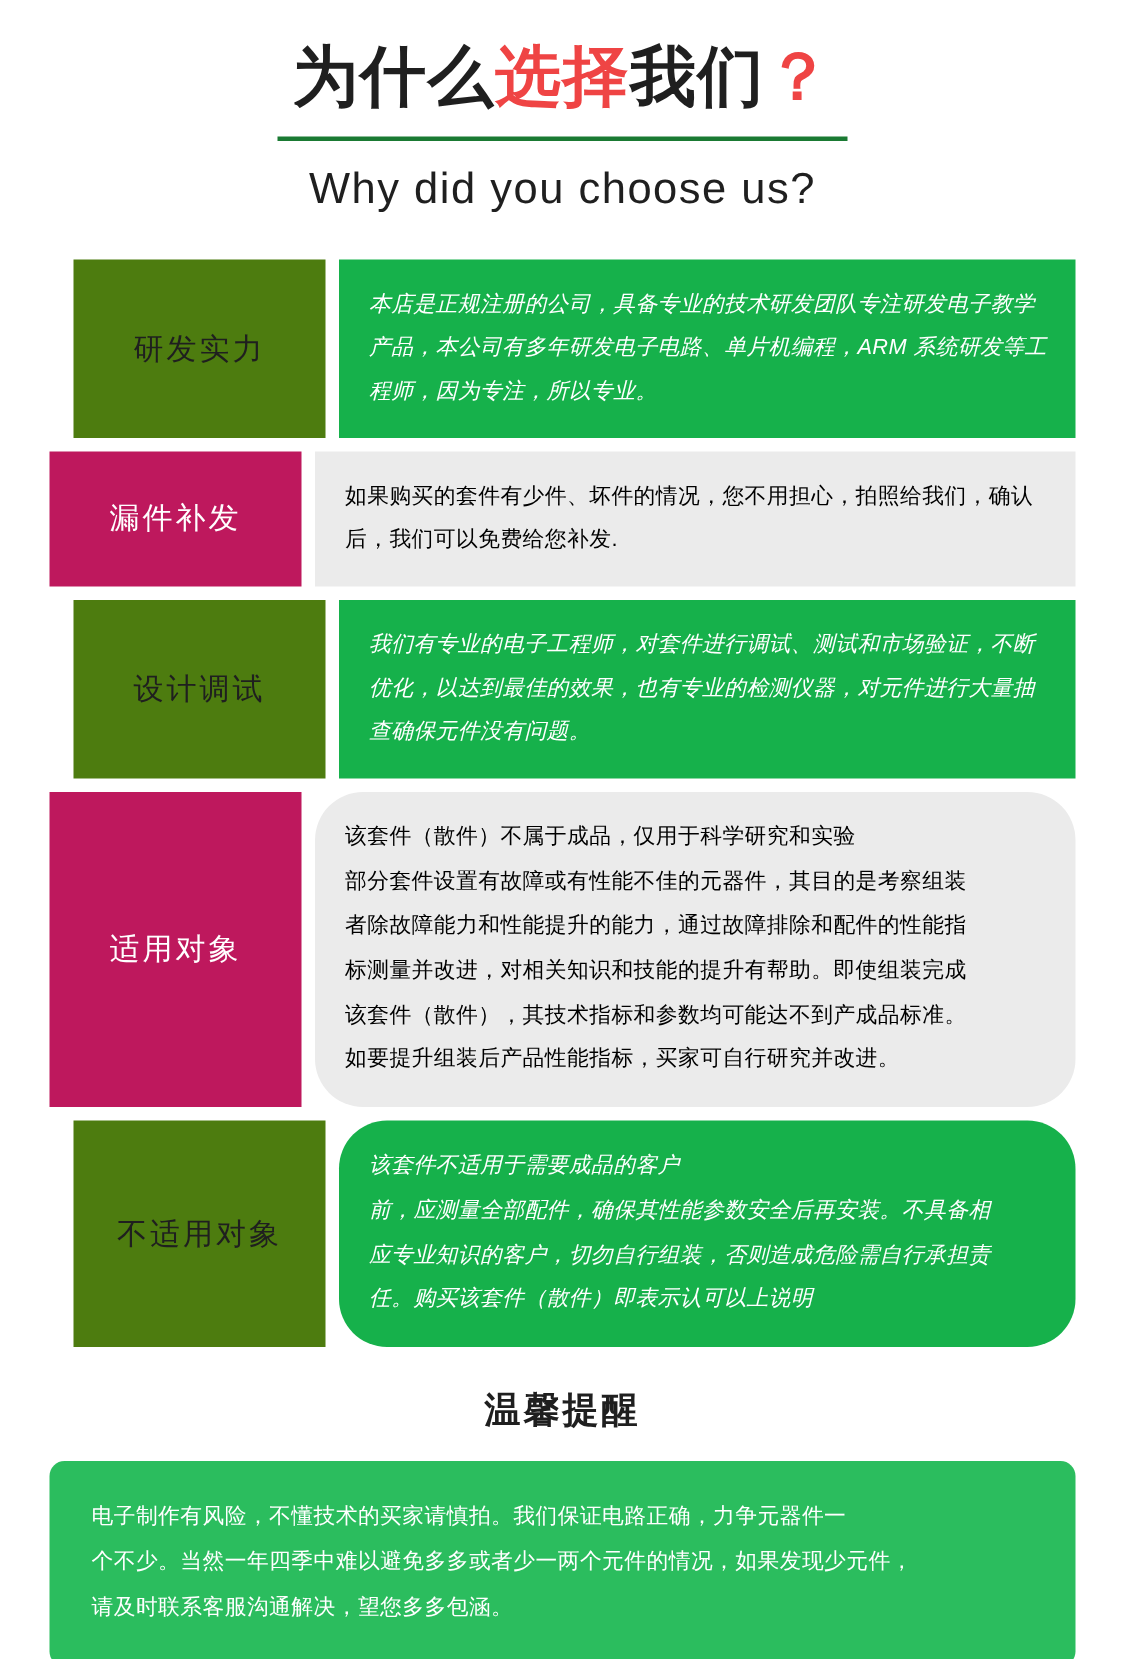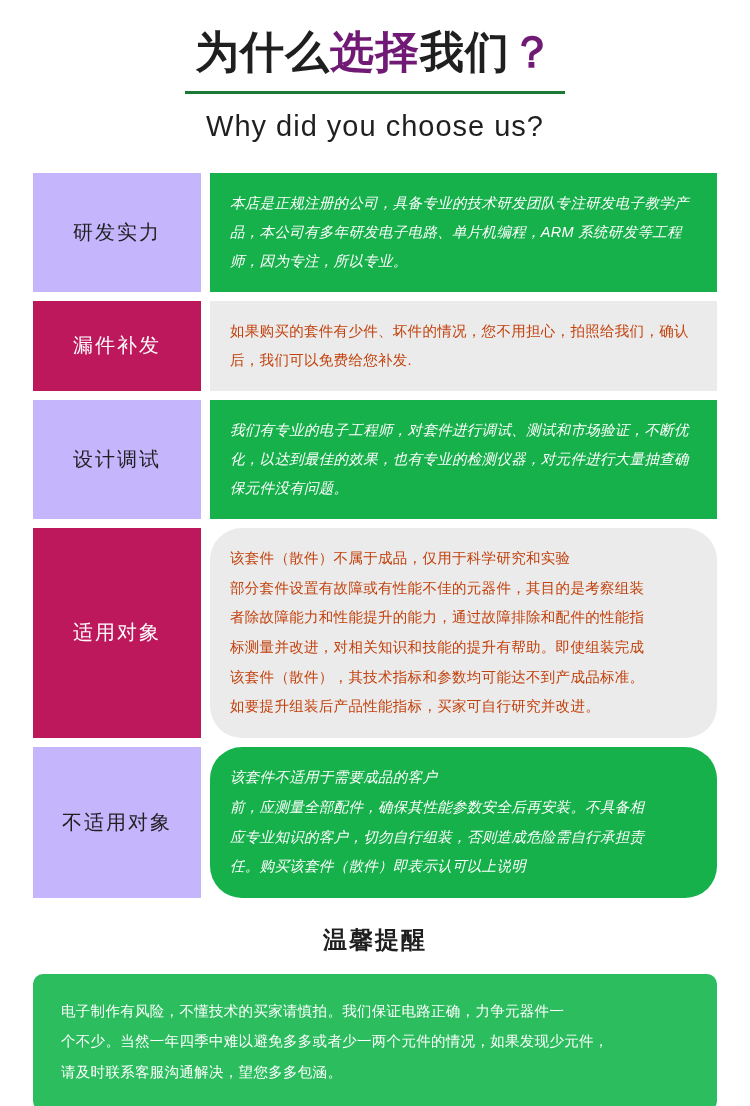--- a/index.html
+++ b/index.html
@@ -31,21 +31,21 @@
     letter-spacing: 1px;
     line-height: 1.2;
     display: inline-block;
     padding: 0 10px 12px 10px;
     border-bottom: 3px solid #1a7a33;
   }
   .title-cn .dark {
     color: #1f1f1f;
   }
   .title-cn .green {
-    color: #701a75;
+    color: #ef4444;
   }
   .title-en {
     margin-top: 16px;
     font-size: 29px;
     color: #1f1f1f;
     letter-spacing: 1px;
     font-weight: normal;
   }
 
   
@@ -74,36 +74,37 @@
   .reason-body {
     flex: 1 1 auto;
     box-sizing: border-box;
     padding: 16px 18px 16px 20px;
     font-size: 14.5px;
     line-height: 2.0;
     letter-spacing: 0.3px;
   }
   
   .theme-a .reason-label {
-    background: #c4b5fd;
+    background: #4d7c0f;
     color: #1f1f1f;
+    margin-left: 16px;
   }
   .theme-a .reason-body {
     background: #16b14b;
     color: #ffffff;
     font-style: italic;
   }
   
   .theme-b .reason-label {
     background: #be185d;
     color: #ffffff;
   }
   .theme-b .reason-body {
     background: #ebebeb;
-    color: #c2410c;
+    color: #000000;
   }
   .reason-body p {
     margin: 0;
   }
   .reason-body p + p {
     margin-top: 0;
   }
   .tall .reason-body {
     line-height: 2.05;
     border-radius: 32px;

